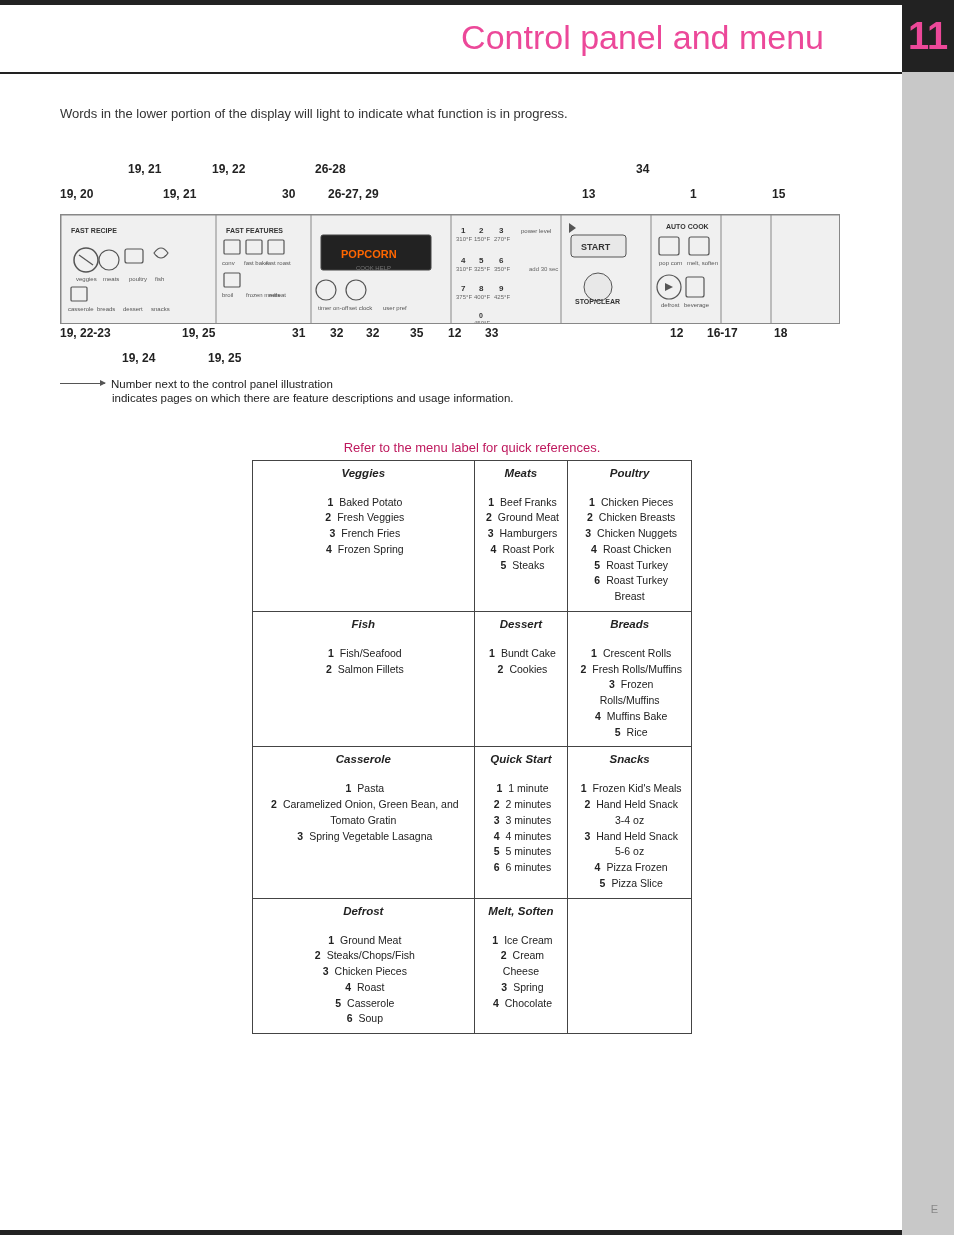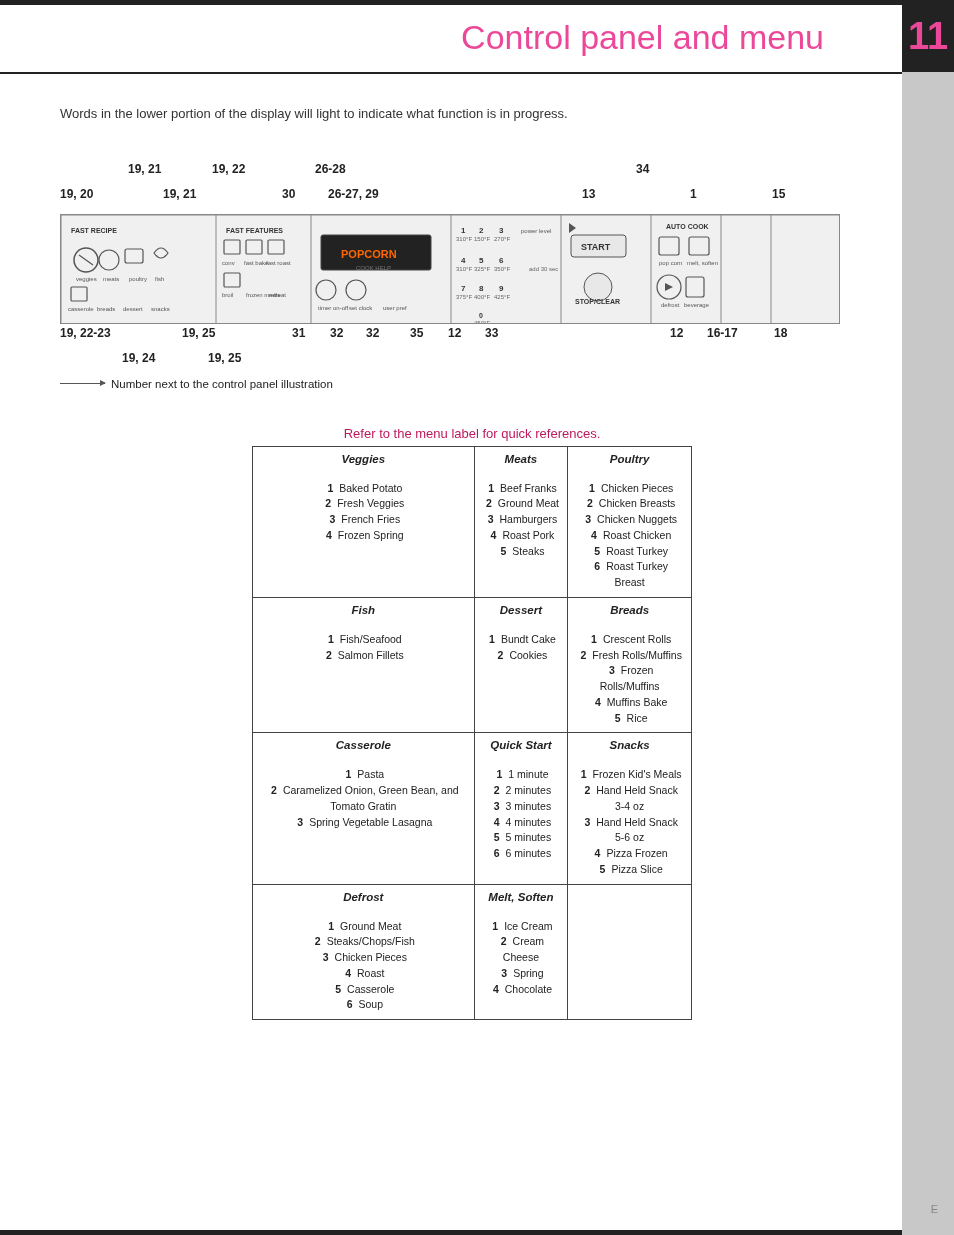--- a/index.html
+++ b/index.html
@@ -387,20 +387,21 @@
       </div>
 
     </div>
 
     <div class="ref-line">
       <span style="display:inline-block;width:45px;height:1px;background:#555;margin-right:6px;position:relative;">
         <span style="position:absolute;right:-1px;top:-3px;width:0;height:0;border-left:6px solid #555;border-top:3px solid transparent;border-bottom:3px solid transparent;"></span>
       </span>
       <span>Number next to the control panel illustration</span>
     </div>
+    <p style="margin-left:52px; font-size:11.5px; margin-top:2px;">indicates pages on which there are feature descriptions and usage information.</p>
 
   </div>
 
   <div class="menu-label-section">
     <p class="menu-label-title">Refer to the menu label for quick references.</p>
 
     <table class="menu-table">
 
       <tbody>
           <tr>

